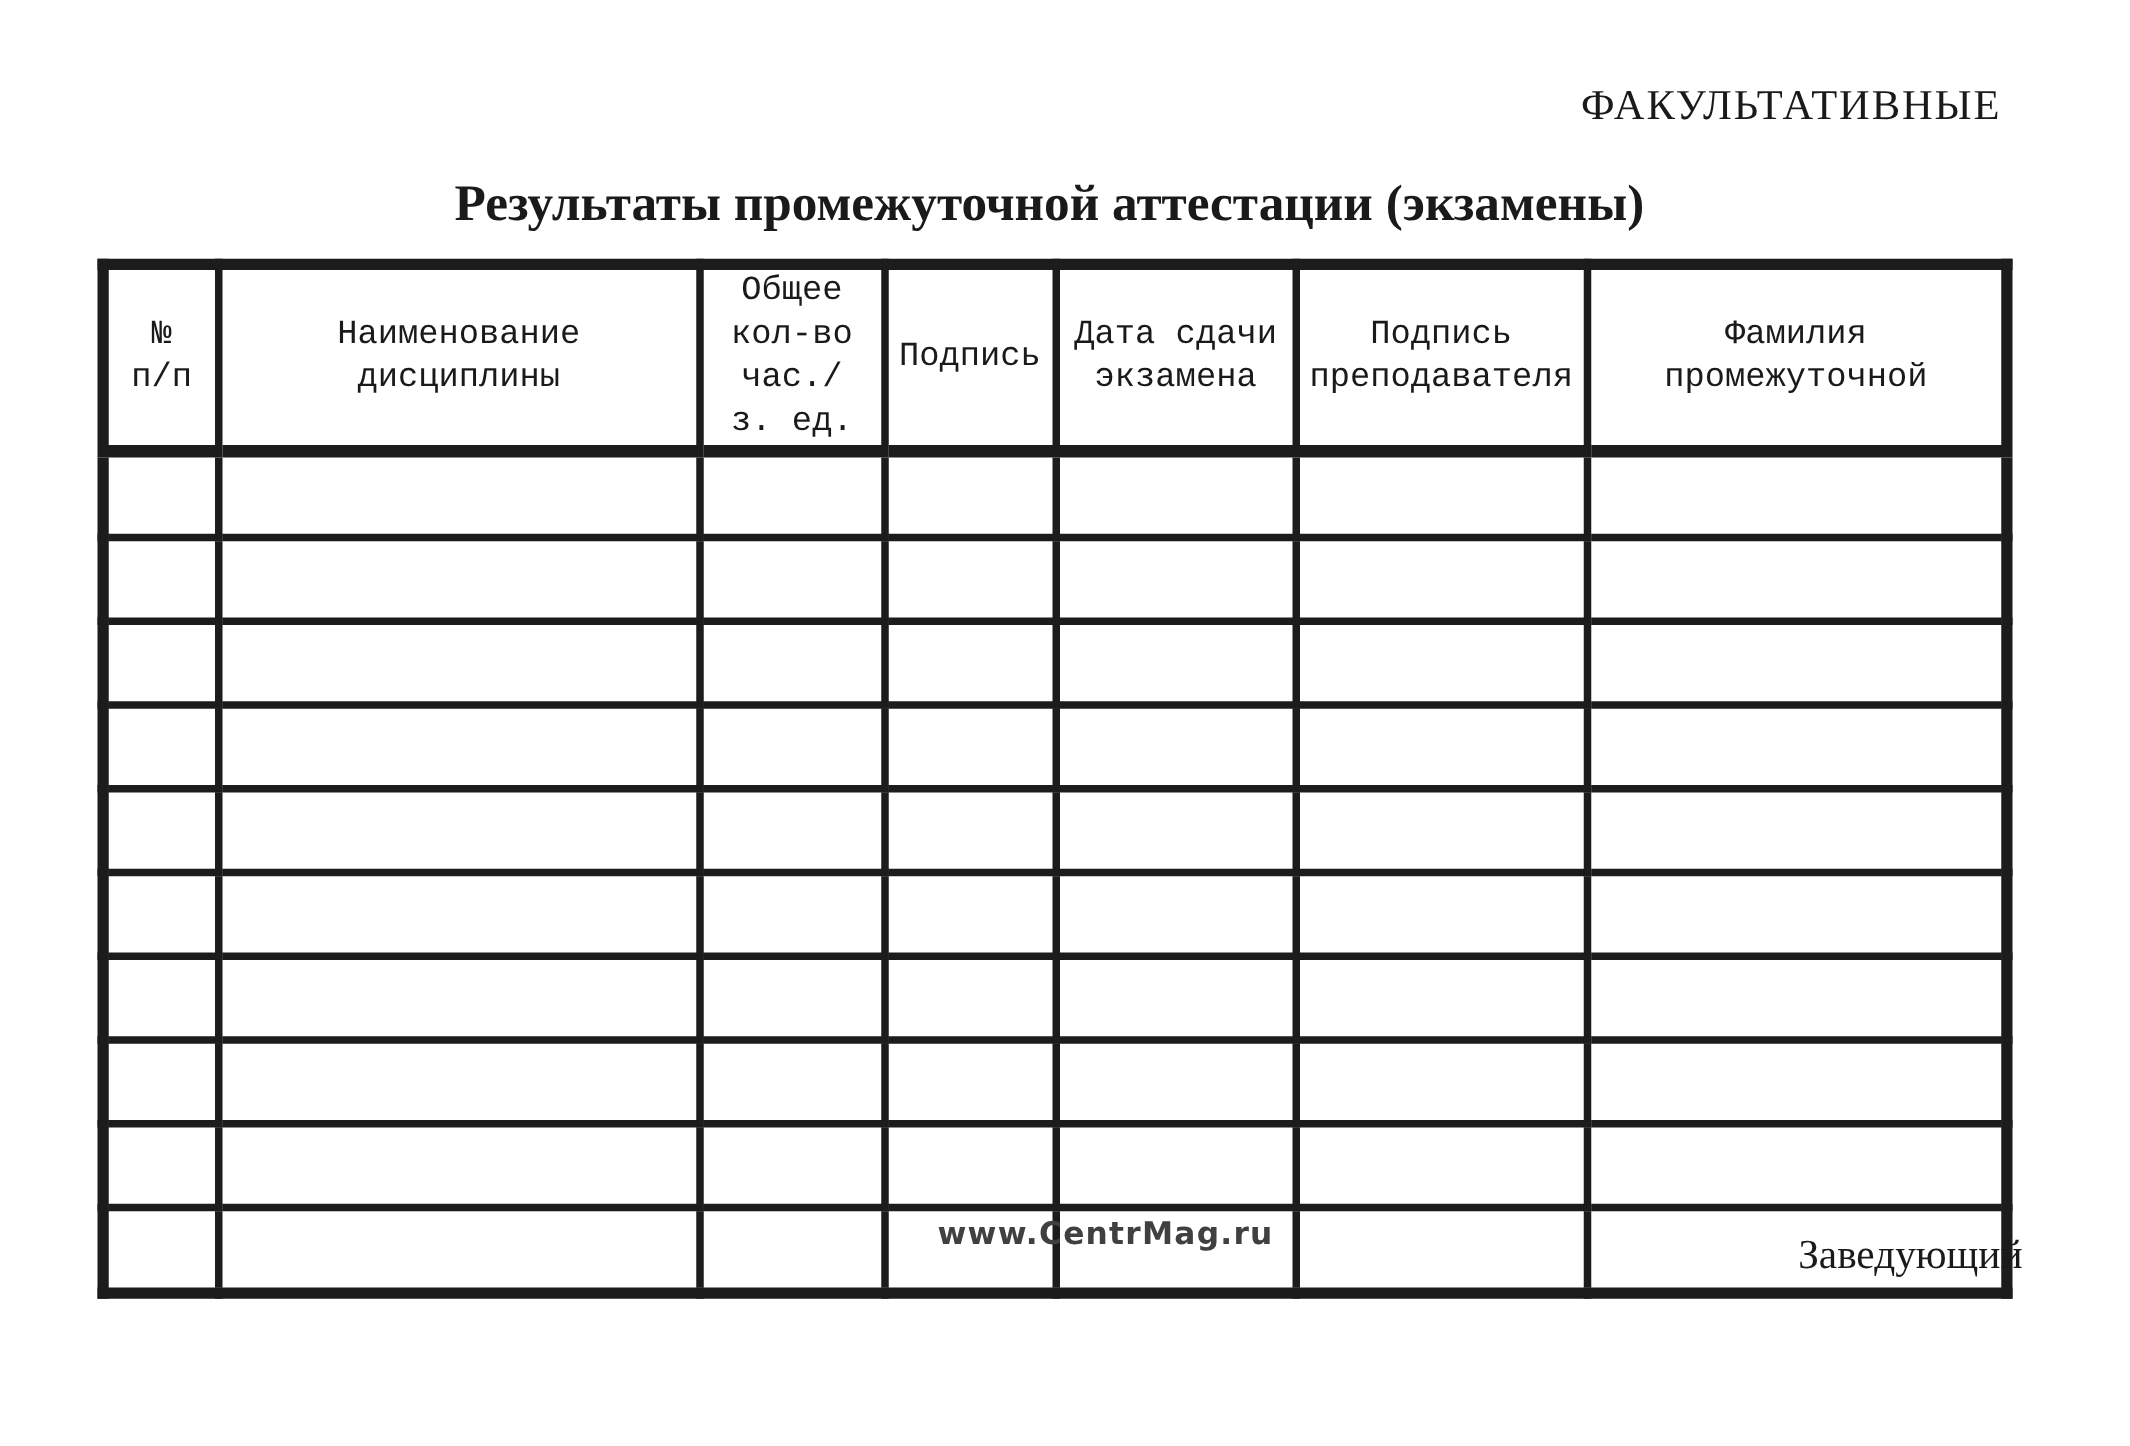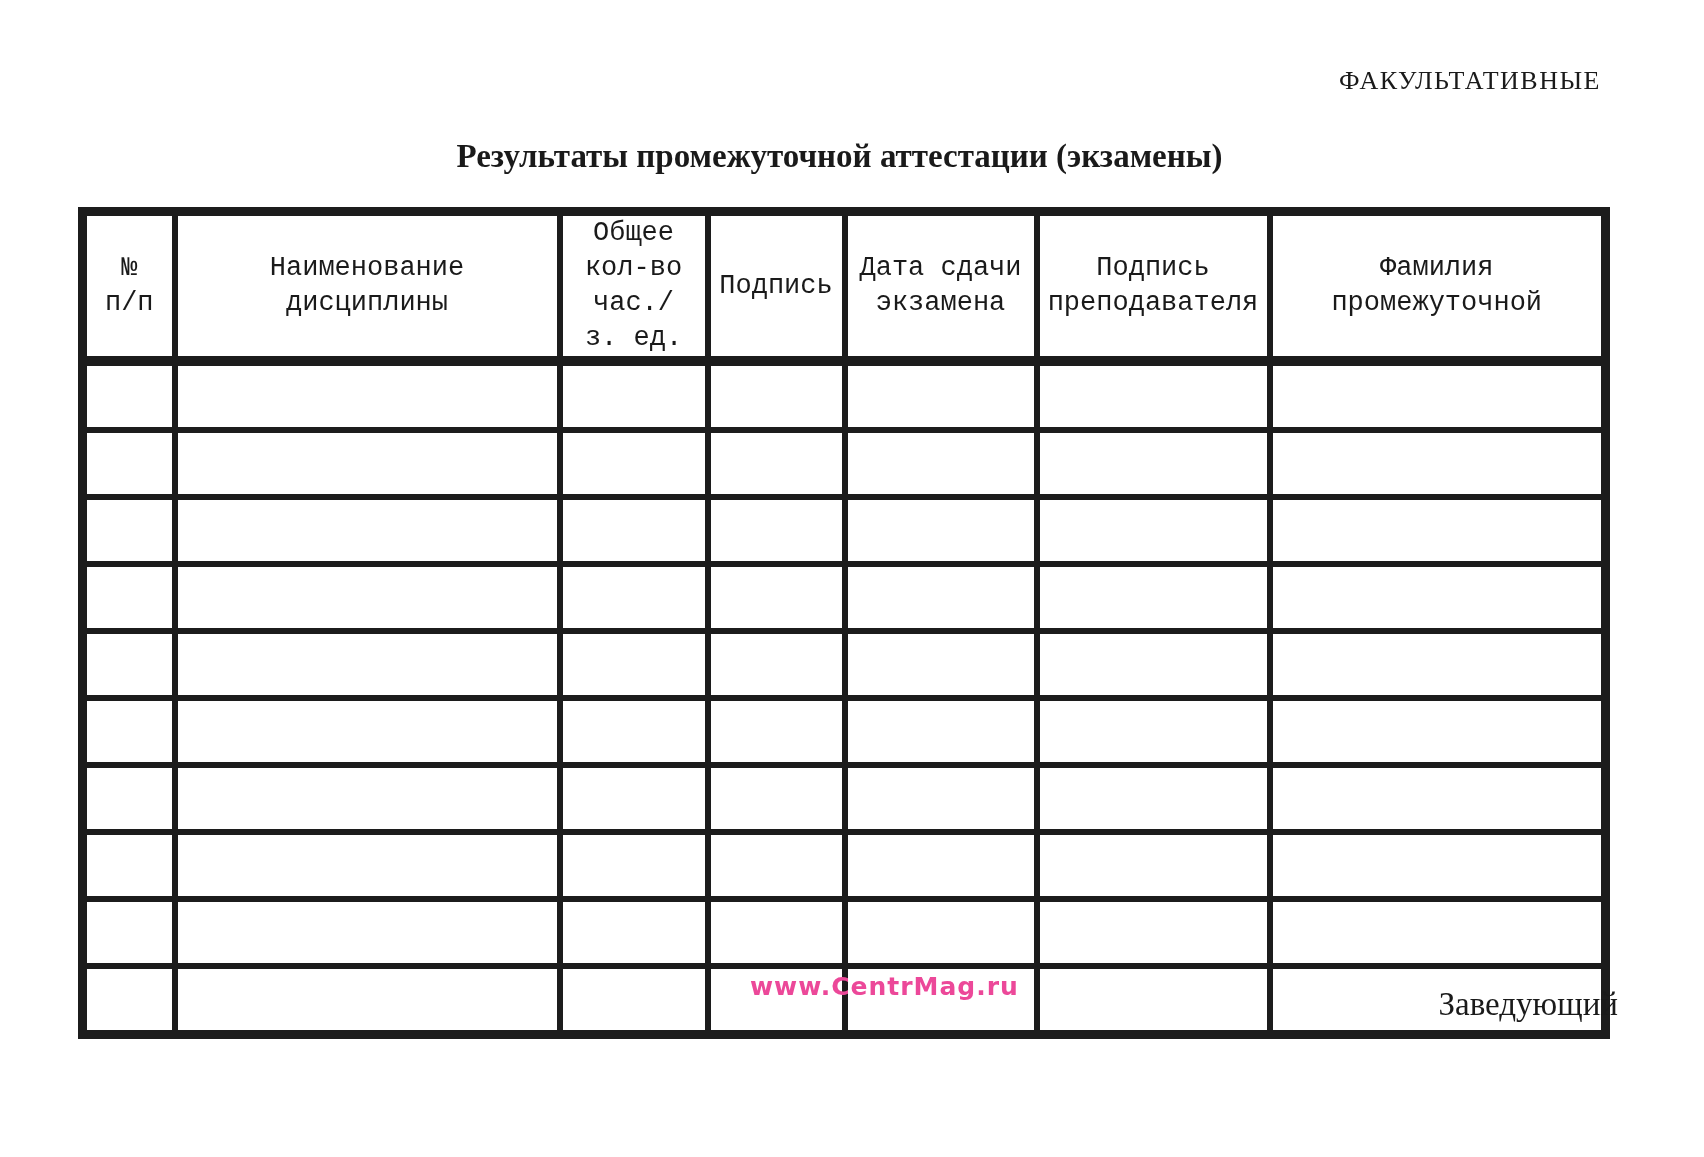--- a/index.html
+++ b/index.html
@@ -13,31 +13,31 @@
     height: 1157px;
     background: #ffffff;
     overflow: hidden;
     font-family: "Liberation Serif", "DejaVu Serif", serif;
     color: #1a1a1a;
   }
   .corner-label {
     position: absolute;
     top: 66px;
     right: 103px;
-    font-size: 26px;
+    font-size: 34px;
     letter-spacing: 1.5px;
     white-space: nowrap;
   }
   .doc-title {
     position: absolute;
     top: 138px;
     left: 78px;
     width: 1523px;
     text-align: center;
-    font-size: 33px;
+    font-size: 41px;
     font-weight: bold;
     white-space: nowrap;
   }
   table.results {
     position: absolute;
     left: 78px;
     top: 207px;
     width: 1523px;
     border-collapse: collapse;
     table-layout: fixed;
@@ -71,21 +71,21 @@
   .col-signature { width: 233px; }
   .col-teacher   { width: 336px; }
   .watermark {
     position: absolute;
     left: 750px;
     top: 972px;
     font-family: "DejaVu Sans", sans-serif;
     font-size: 25px;
     font-weight: 700;
     letter-spacing: 1px;
-    color: #ec4899;
+    color: #404040;
     white-space: nowrap;
     z-index: 5;
   }
   .signature-label {
     position: absolute;
     top: 986px;
     right: 86px;
     font-size: 33px;
     white-space: nowrap;
   }

